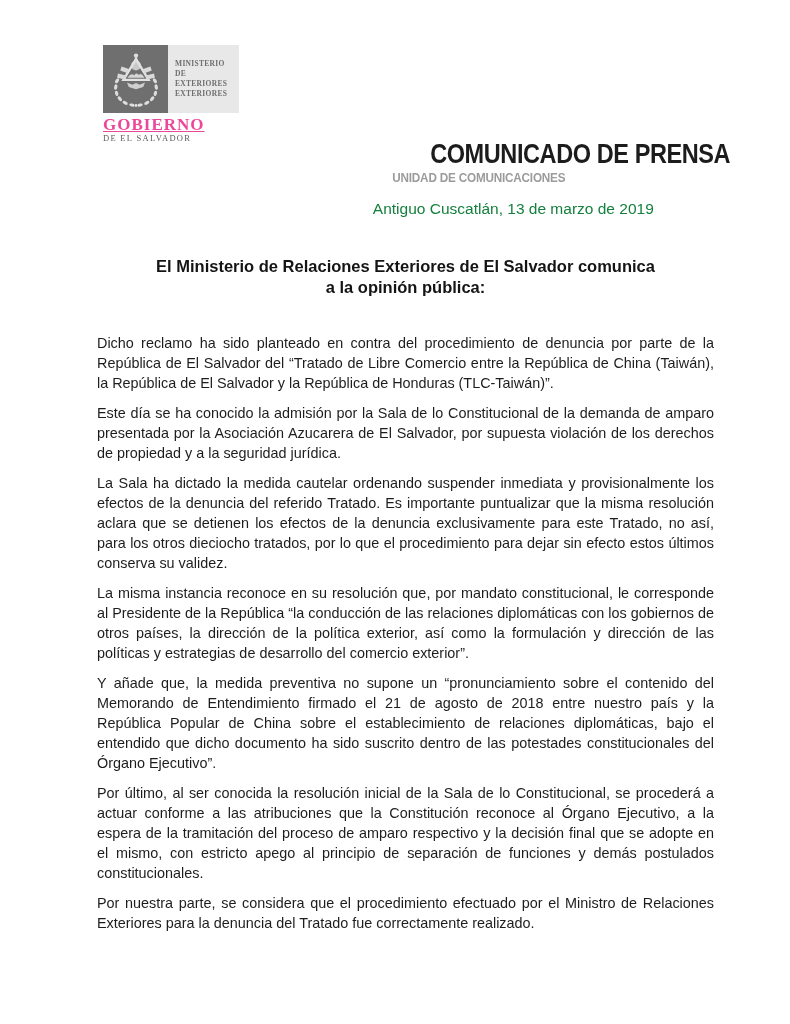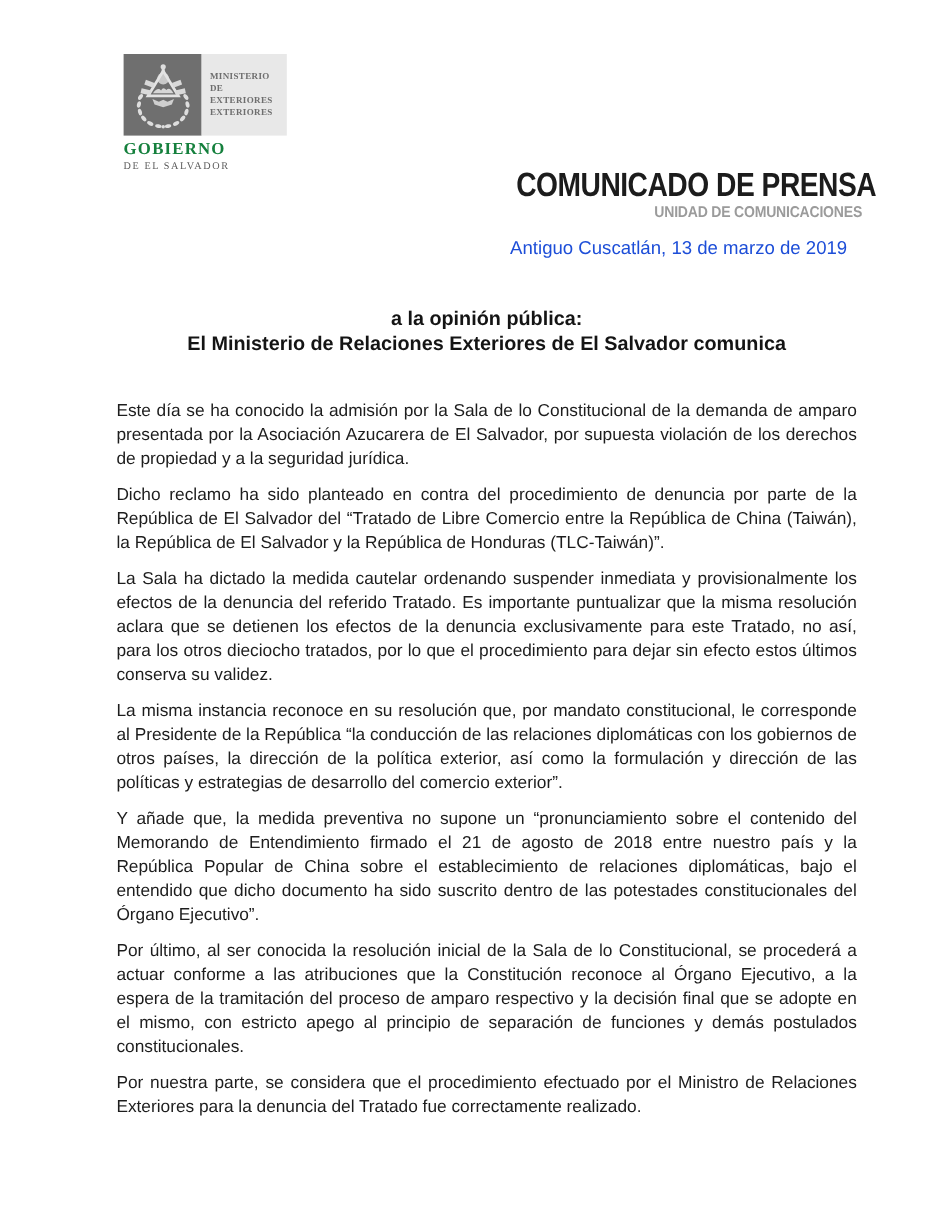--- a/index.html
+++ b/index.html
@@ -42,39 +42,39 @@
     font-weight: 700;
     font-size: 7.5px;
     line-height: 10px;
     letter-spacing: 0.3px;
     color: #6e6e6e;
   }
   .gobierno {
     margin-top: 3px;
     font-family: "Liberation Serif", serif;
     font-weight: 700;
-    font-size: 14px;
+    font-size: 17px;
     letter-spacing: 1px;
-    color: #15803d;
+    color: #ec4899;
     line-height: 17px;
+    text-decoration: underline;
   }
   .gobierno-sub {
     font-family: "Liberation Serif", serif;
     font-weight: 400;
     font-size: 8.5px;
     letter-spacing: 1.3px;
     color: #5c5c5c;
     line-height: 11px;
   }
 
   
   .header-right {
     position: absolute;
     top: 139px; right: 60px;
-    text-align: right;
     white-space: nowrap;
   }
   .doc-title {
     display: inline-block;
     font-size: 28px;
     font-weight: 700;
     letter-spacing: -0.5px;
     color: #1c1c1c;
     line-height: 29px;
     transform: scaleX(0.84);
@@ -91,21 +91,21 @@
     font-weight: 700;
     color: #9b9b9b;
     letter-spacing: -0.2px;
     transform: scaleX(0.9);
     transform-origin: 100% 50%;
   }
   .dateline {
     margin-top: 13px;
     margin-right: 24px;
     font-size: 15.5px;
-    color: #1d4ed8;
+    color: #15803d;
     line-height: 19px;
   }
 
   
   .doc-body {
     position: absolute;
     left: 97px; top: 256px;
     width: 617px;
   }
   .doc-heading {
@@ -186,25 +186,25 @@
       <span class="doc-title">COMUNICADO DE PRENSA</span>
     </div>
     <div class="doc-subtitle">
       <span>UNIDAD DE COMUNICACIONES</span>
     </div>
     <div class="dateline">Antiguo Cuscatlán, 13 de marzo de 2019</div>
   </div>
 
   <main class="doc-body">
     <h2 class="doc-heading">
+      <span>El Ministerio de Relaciones Exteriores de El Salvador comunica</span>
       <span>a la opinión pública:</span>
-      <span>El Ministerio de Relaciones Exteriores de El Salvador comunica</span>
     </h2>
+    <p>Dicho reclamo ha sido planteado en contra del procedimiento de denuncia por parte de la República de El Salvador del “Tratado de Libre Comercio entre la República de China (Taiwán), la República de El Salvador y la República de Honduras (TLC-Taiwán)”.</p>
     <p>Este día se ha conocido la admisión por la Sala de lo Constitucional de la demanda de amparo presentada por la Asociación Azucarera de El Salvador, por supuesta violación de los derechos de propiedad y a la seguridad jurídica.</p>
-    <p>Dicho reclamo ha sido planteado en contra del procedimiento de denuncia por parte de la República de El Salvador del “Tratado de Libre Comercio entre la República de China (Taiwán), la República de El Salvador y la República de Honduras (TLC-Taiwán)”.</p>
     <p>La Sala ha dictado la medida cautelar ordenando suspender inmediata y provisionalmente los efectos de la denuncia del referido Tratado. Es importante puntualizar que la misma resolución aclara que se detienen los efectos de la denuncia exclusivamente para este Tratado, no así, para los otros dieciocho tratados, por lo que el procedimiento para dejar sin efecto estos últimos conserva su validez.</p>
     <p>La misma instancia reconoce en su resolución que, por mandato constitucional, le corresponde al Presidente de la República “la conducción de las relaciones diplomáticas con los gobiernos de otros países, la dirección de la política exterior, así como la formulación y dirección de las políticas y estrategias de desarrollo del comercio exterior”.</p>
     <p>Y añade que, la medida preventiva no supone un “pronunciamiento sobre el contenido del Memorando de Entendimiento firmado el 21 de agosto de 2018 entre nuestro país y la República Popular de China sobre el establecimiento de relaciones diplomáticas, bajo el entendido que dicho documento ha sido suscrito dentro de las potestades constitucionales del Órgano Ejecutivo”.</p>
     <p>Por último, al ser conocida la resolución inicial de la Sala de lo Constitucional, se procederá a actuar conforme a las atribuciones que la Constitución reconoce al Órgano Ejecutivo, a la espera de la tramitación del proceso de amparo respectivo y la decisión final que se adopte en el mismo, con estricto apego al principio de separación de funciones y demás postulados constitucionales.</p>
     <p>Por nuestra parte, se considera que el procedimiento efectuado por el Ministro de Relaciones Exteriores para la denuncia del Tratado fue correctamente realizado.</p>
   </main>
 
 </div>
 
 </body></html>

